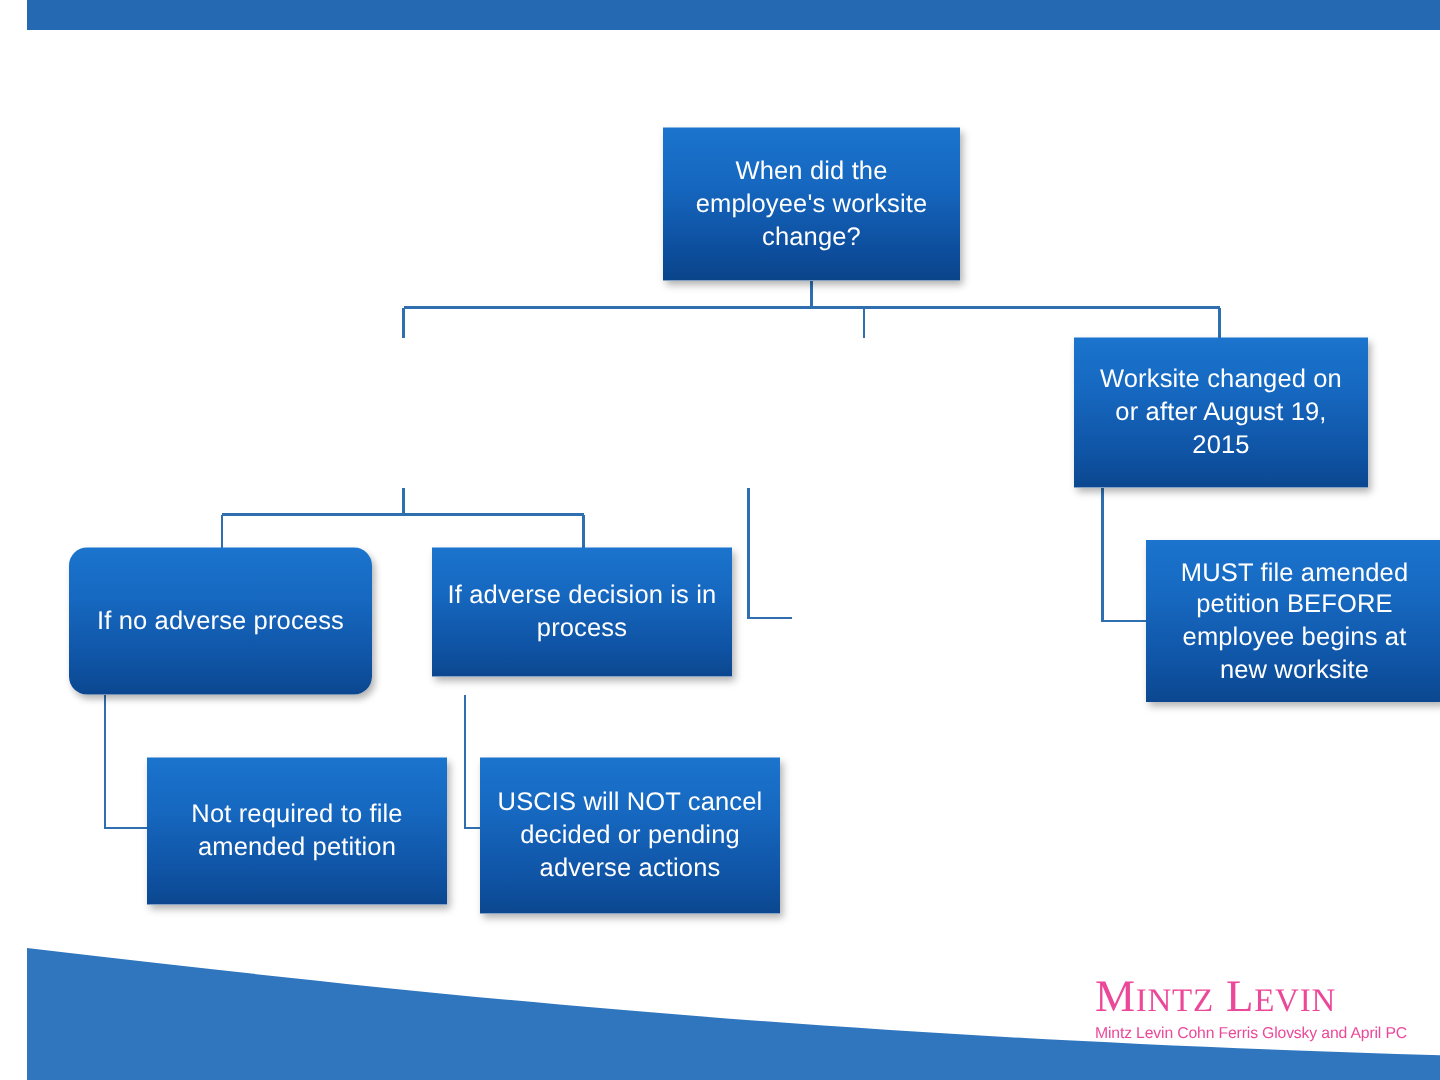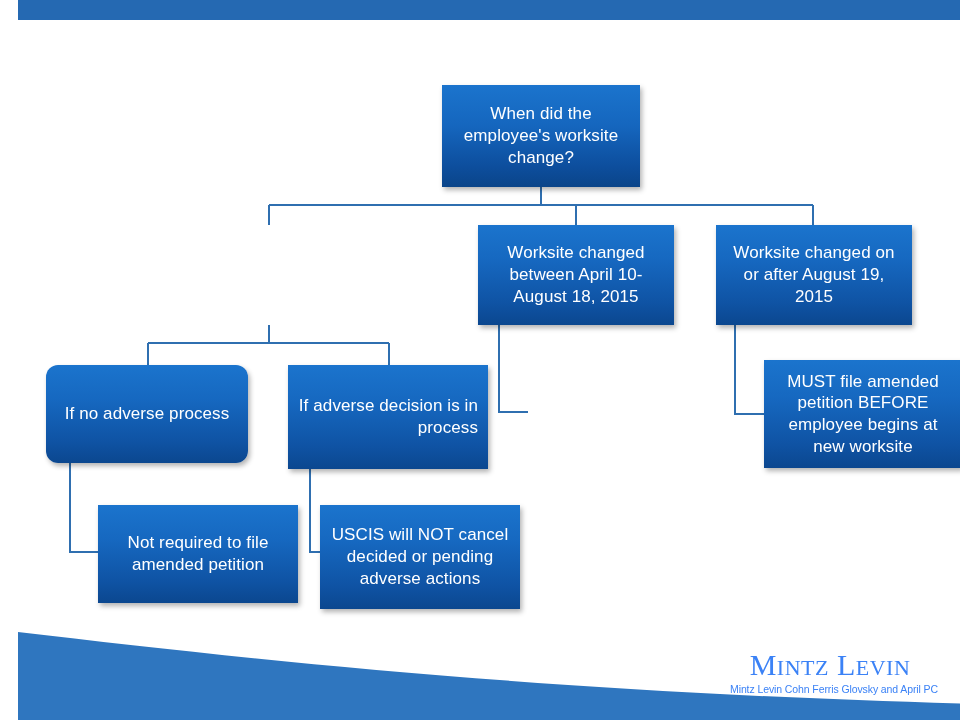--- a/index.html
+++ b/index.html
@@ -77,35 +77,35 @@
   }
 
   
   .n-root      { left: 424px; top: 85px;  width: 198px; height: 102px; }
 
   .n-b1        { left: 154px; top: 225px; width: 194px; height: 100px; }
   .n-b2        { left: 460px; top: 225px; width: 196px; height: 100px; }
   .n-b3        { left: 698px; top: 225px; width: 196px; height: 100px; align-items: center; }
 
   .n-c1        { left: 28px;  top: 365px; width: 202px; height: 98px; border-radius: 12px; }
-  .n-c2        { left: 270px; top: 365px; width: 200px; height: 104px; text-align: right; }
+  .n-c2        { left: 270px; top: 365px; width: 200px; height: 86px; }
   .n-c3        { left: 510px; top: 365px; width: 196px; height: 98px; }
   .n-c4        { left: 746px; top: 360px; width: 198px; height: 108px; justify-content: flex-end; }
 
   .n-d1        { left: 80px;  top: 505px; width: 200px; height: 98px; }
   .n-d2        { left: 302px; top: 505px; width: 200px; height: 104px; }
 
   
   .logo {
     position: absolute;
     left: 712px;
     top: 650px;
     width: 200px;
-    text-align: center;
-    color: #3b82f6;
+    text-align: left;
+    color: #ec4899;
   }
   .logo-main {
     font-family: "Liberation Serif", serif;
     font-size: 30px;
     line-height: 1;
     letter-spacing: 0.5px;
     white-space: nowrap;
   }
   .logo-main .small-caps {
     font-size: 22px;
@@ -149,23 +149,20 @@
 
       <path d="M717,325 L717,414 L746,414"></path>
     </g>
   </svg>
 
   <div class="node root n-root">
     <span>When did the employee's worksite change?</span>
   </div>
 
 
-  <div class="node n-b2">
-    <span>Worksite changed between April 10-August 18, 2015</span>
-  </div>
 
   <div class="node n-b3">
     <span>Worksite changed on or after August 19, 2015</span>
   </div>
 
   <div class="node n-c1">
     <span>If no adverse process</span>
   </div>
 
   <div class="node n-c2">

